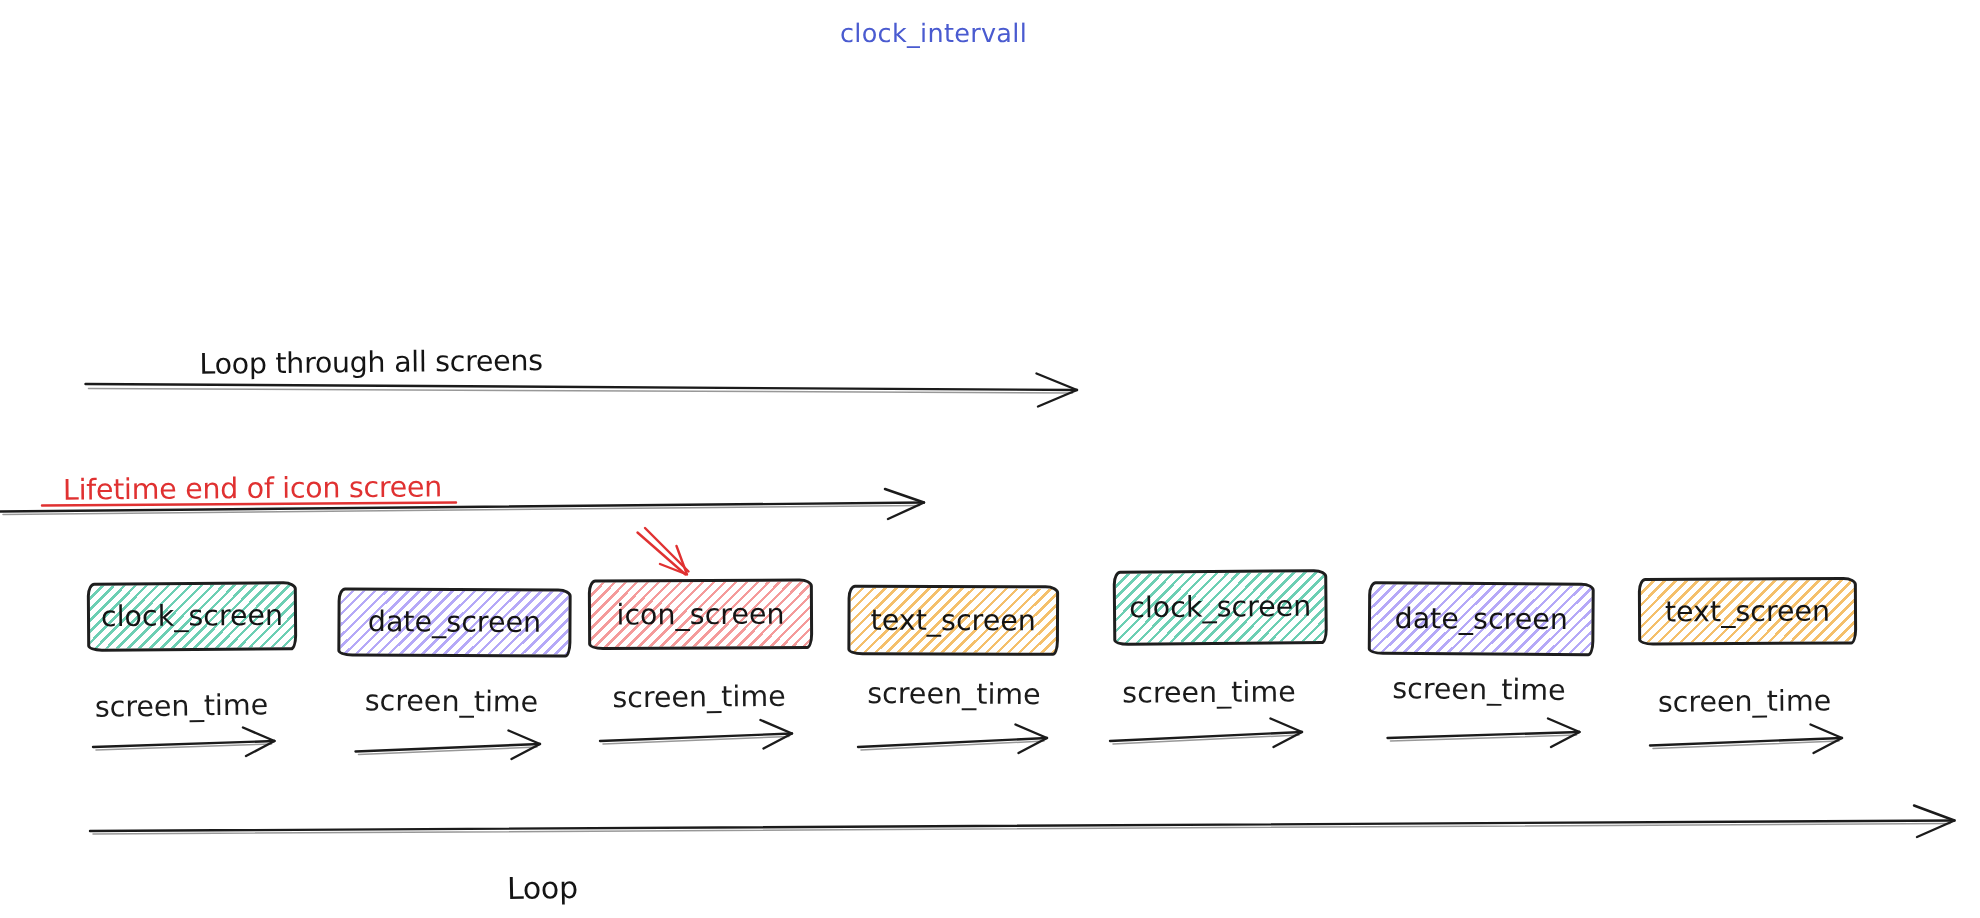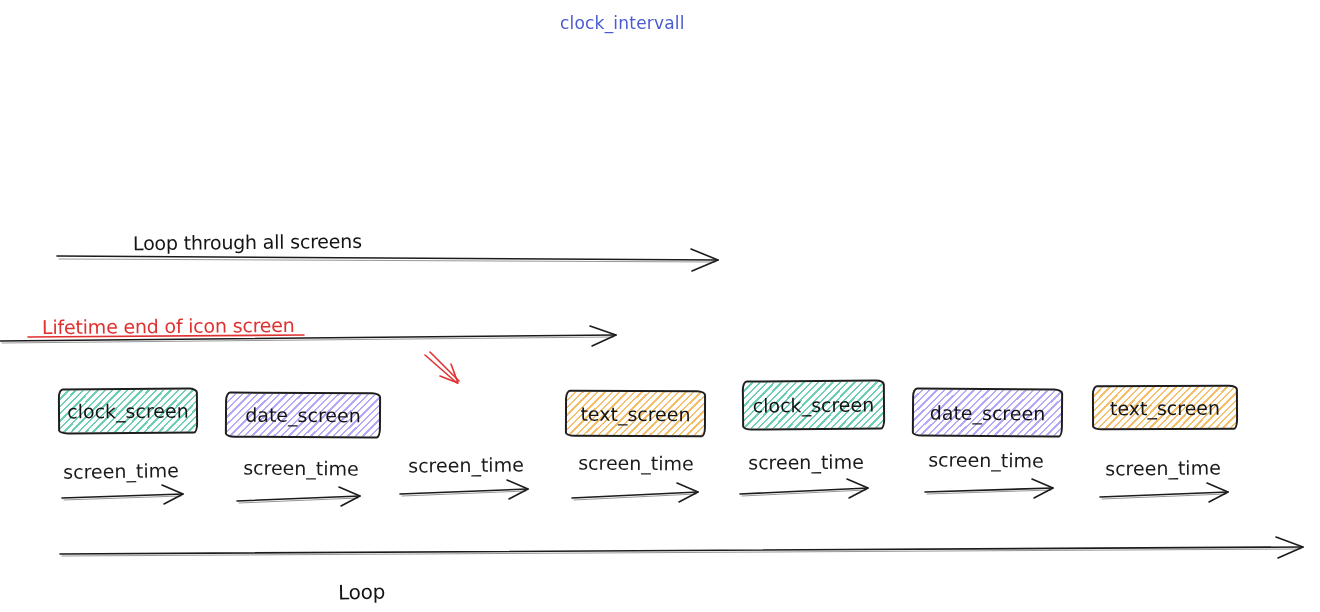--- a/index.html
+++ b/index.html
@@ -126,20 +126,23 @@
 
   <div id="loop-label" class="abs hand">Loop through all screens</div>
   <div id="lifetime-label" class="abs hand">Lifetime end of icon screen</div>
 
   <div id="b1" class="screen-box hatch-green">
     <span>clock_screen</span>
   </div>
   <div id="b2" class="screen-box hatch-purple">
     <span>date_screen</span>
   </div>
+  <div id="b3" class="screen-box hatch-red">
+    <span>icon_screen</span>
+  </div>
   <div id="b4" class="screen-box hatch-yellow">
     <span>text_screen</span>
   </div>
   <div id="b5" class="screen-box hatch-green">
     <span>clock_screen</span>
   </div>
   <div id="b6" class="screen-box hatch-purple">
     <span>date_screen</span>
   </div>
   <div id="b7" class="screen-box hatch-yellow">

